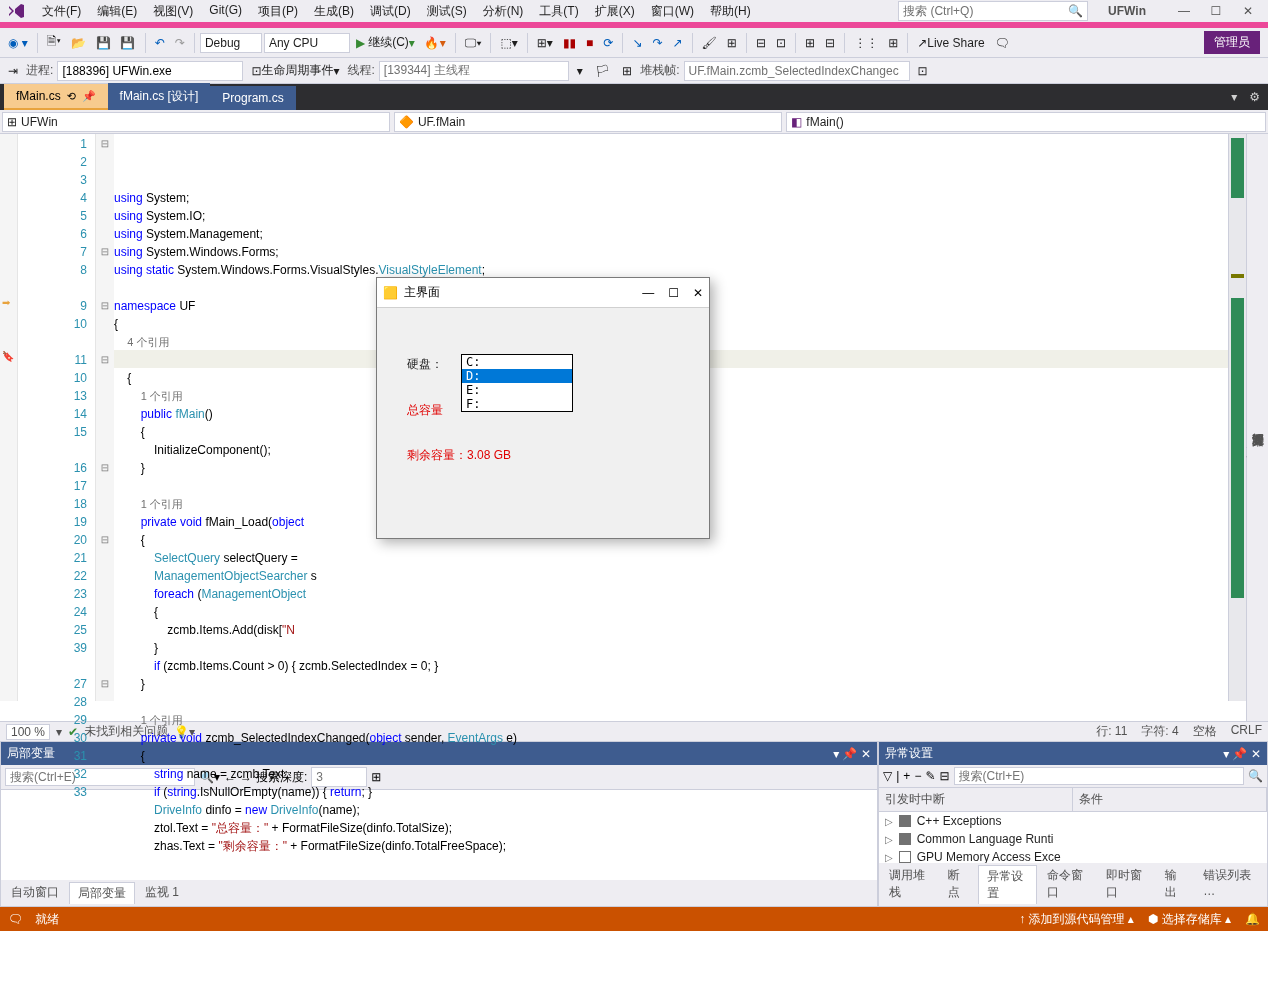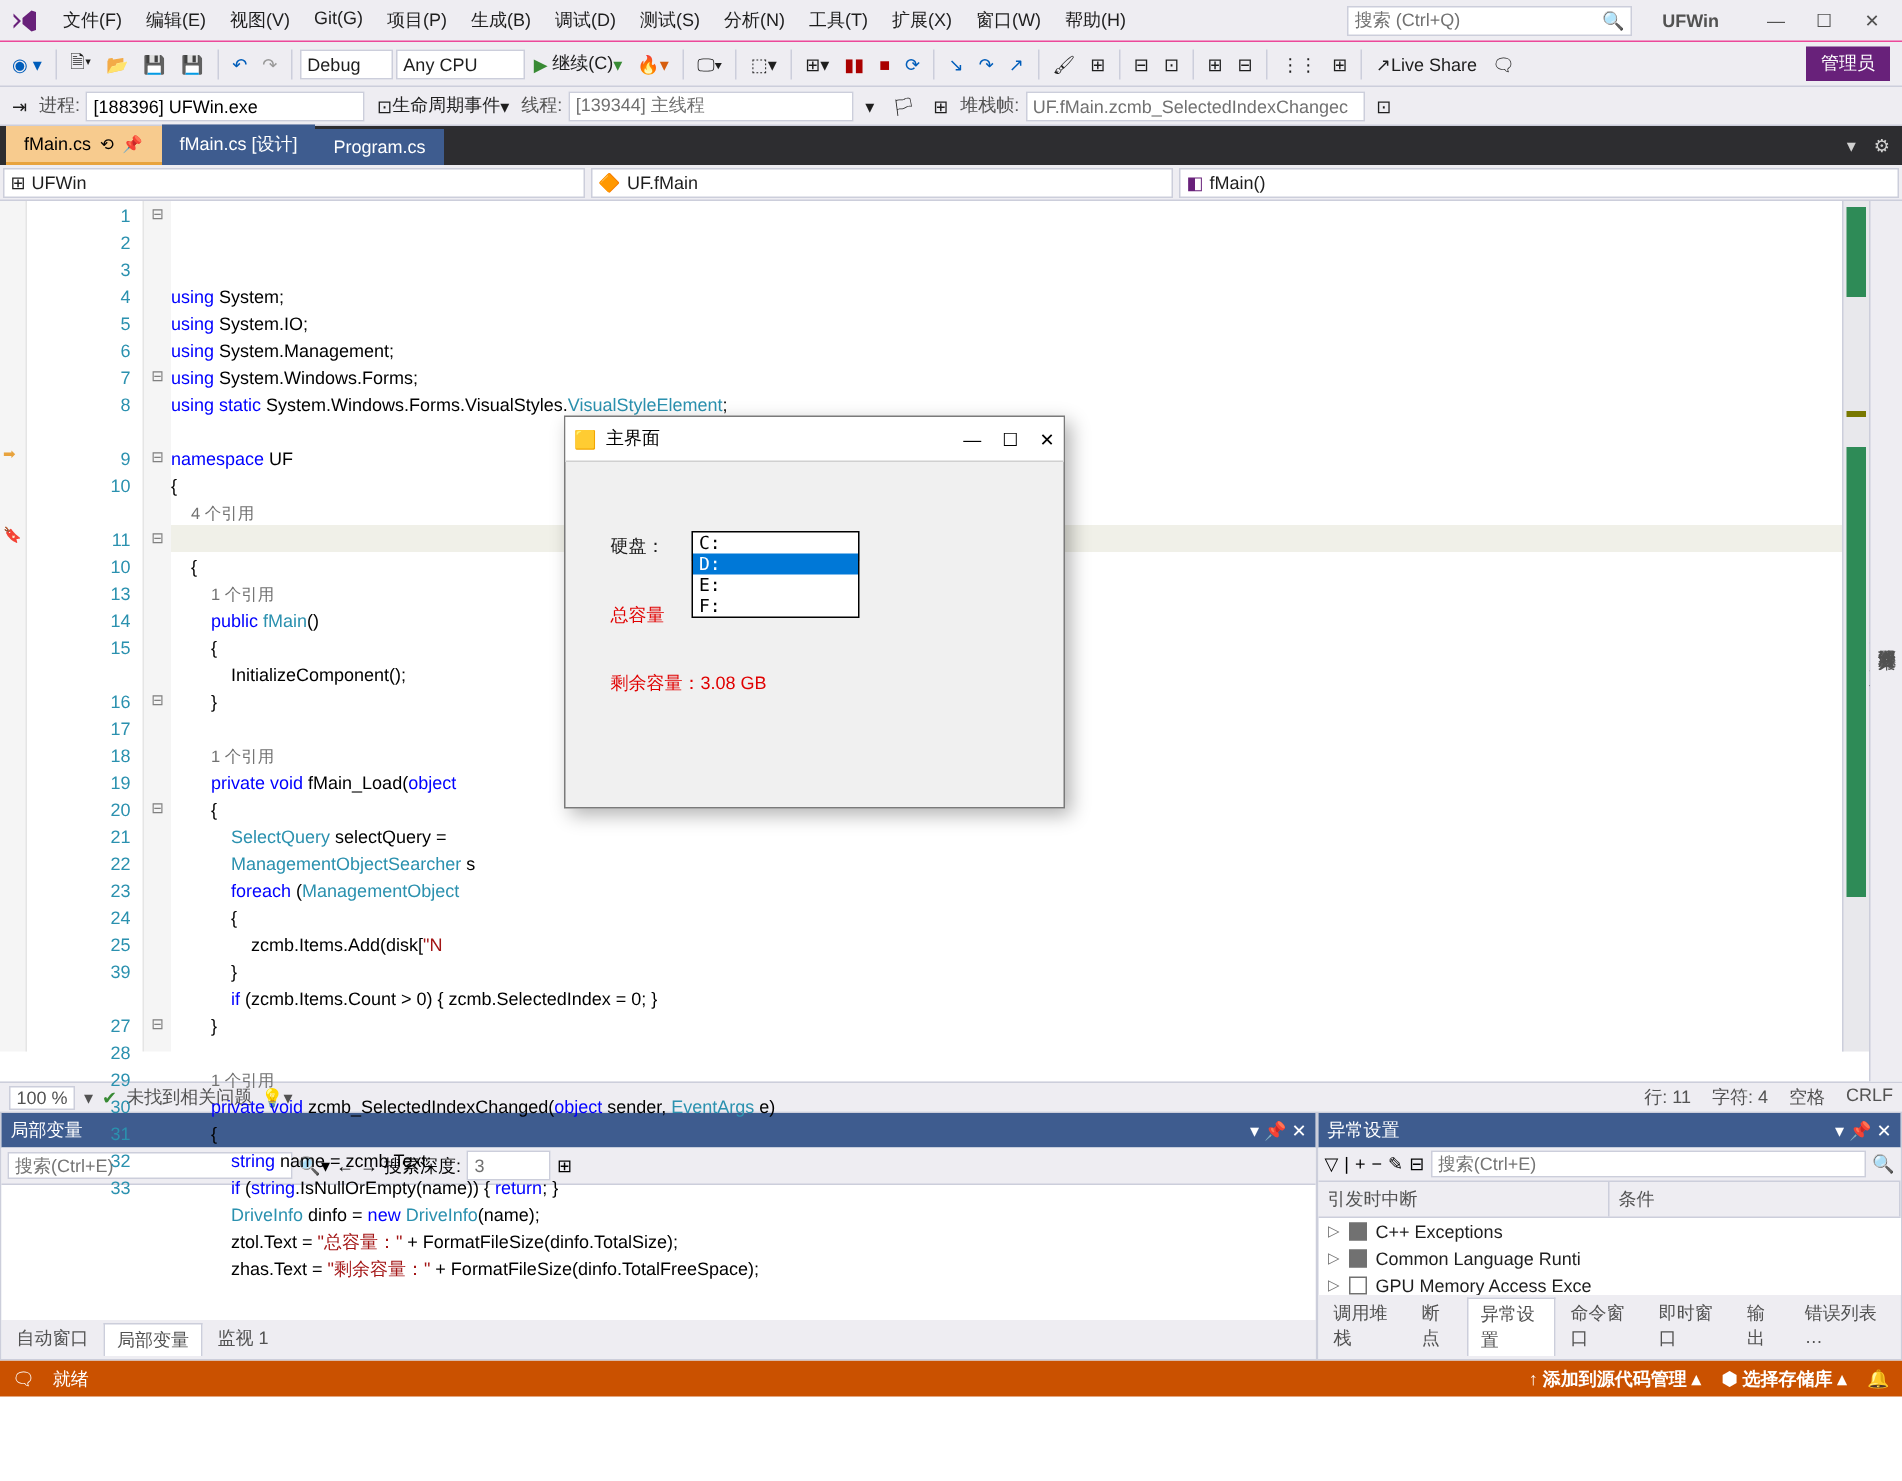--- a/index.html
+++ b/index.html
@@ -1,17 +1,17 @@
 <!DOCTYPE html>
 <html><head>
 <meta charset="utf-8">
 <style>
 * { margin:0; padding:0; box-sizing:border-box; font-family:"Microsoft YaHei",Arial,sans-serif; font-size:12px; }
 body { width:1268px; height:987px; background:#fff; overflow:hidden; position:relative; }
-.menubar { background:#eeedf2; height:28px; display:flex; align-items:center; padding:0 4px; border-bottom:1px solid #ec4899; }
+.menubar { background:#eeedf2; height:28px; display:flex; align-items:center; padding:0 4px; border-bottom:6px solid #ec4899; }
 .menu-logo { width:24px; height:24px; display:flex; align-items:center; justify-content:center; color:#68217a; font-weight:bold; margin-right:6px; }
 .menu-item { padding:4px 8px; cursor:pointer; color:#1e1e1e; }
 .menu-search { flex:1; display:flex; justify-content:flex-end; align-items:center; gap:8px; }
 .search-box { background:#fff; border:1px solid #cccedb; width:190px; height:20px; padding:0 4px; color:#717171; display:flex; align-items:center; justify-content:space-between; }
 .app-title { color:#525252; font-weight:bold; margin-left:12px; }
 .win-controls { display:flex; gap:12px; margin-left:20px; margin-right:6px; }
 .win-btn { width:20px; text-align:center; color:#525252; cursor:pointer; }
 
 .toolbar { background:#eeedf2; height:30px; display:flex; align-items:center; padding:0 4px; border-bottom:1px solid #cccedb; gap:2px; }
 .tbtn { padding:2px 4px; color:#1e1e1e; cursor:pointer; display:flex; align-items:center; }
@@ -66,21 +66,21 @@
 .bottom-tabs { background:#eeedf2; display:flex; padding:2px; gap:2px; }
 .btab { padding:2px 8px; color:#525252; cursor:pointer; }
 .btab.active { background:#fff; border:1px solid #cccedb; border-bottom:none; }
 
 .exc-item { display:flex; align-items:center; padding:2px 6px; gap:6px; color:#1e1e1e; }
 .exc-arrow { color:#717171; font-size:10px; }
 .exc-chk { width:12px; height:12px; border:1px solid #717171; display:inline-block; }
 .exc-chk.filled { background:#717171; }
 
 .statusbar { background:#ca5100; height:24px; display:flex; align-items:center; padding:0 8px; color:#fff; gap:12px; }
-.statusbar .sright { margin-left:auto; display:flex; gap:14px; align-items:center;font-weight:bold; }
+.statusbar .sright { margin-left:auto; display:flex; gap:14px; align-items:center; }
 
 .app-dialog { position:absolute; left:376px; top:277px; width:334px; height:262px; background:#f0f0f0; border:1px solid #7a7a7a; box-shadow:4px 4px 12px rgba(0,0,0,.3); }
 .dlg-title { background:#fff; height:30px; display:flex; align-items:center; padding:0 6px; justify-content:space-between; border-bottom:1px solid #d0d0d0; }
 .dlg-title .t { display:flex; align-items:center; gap:6px; }
 .dlg-body { padding:26px 30px; position:relative; }
 .dlg-row { display:flex; align-items:center; margin-bottom:28px;margin-top:20px; }
 .dlg-label { width:54px; color:#1e1e1e; }
 .dlg-combo { border:1px solid #7a9ac0; width:112px; height:20px; background:#e5eefc; display:flex; align-items:center; padding:0 4px; justify-content:space-between; color:#1e1e1e; }
 .dlg-text { color:#e00000; }
 .dlg-drop { position:absolute; left:84px; top:46px; width:112px; border:1px solid #000; background:#fff; z-index:10; }

